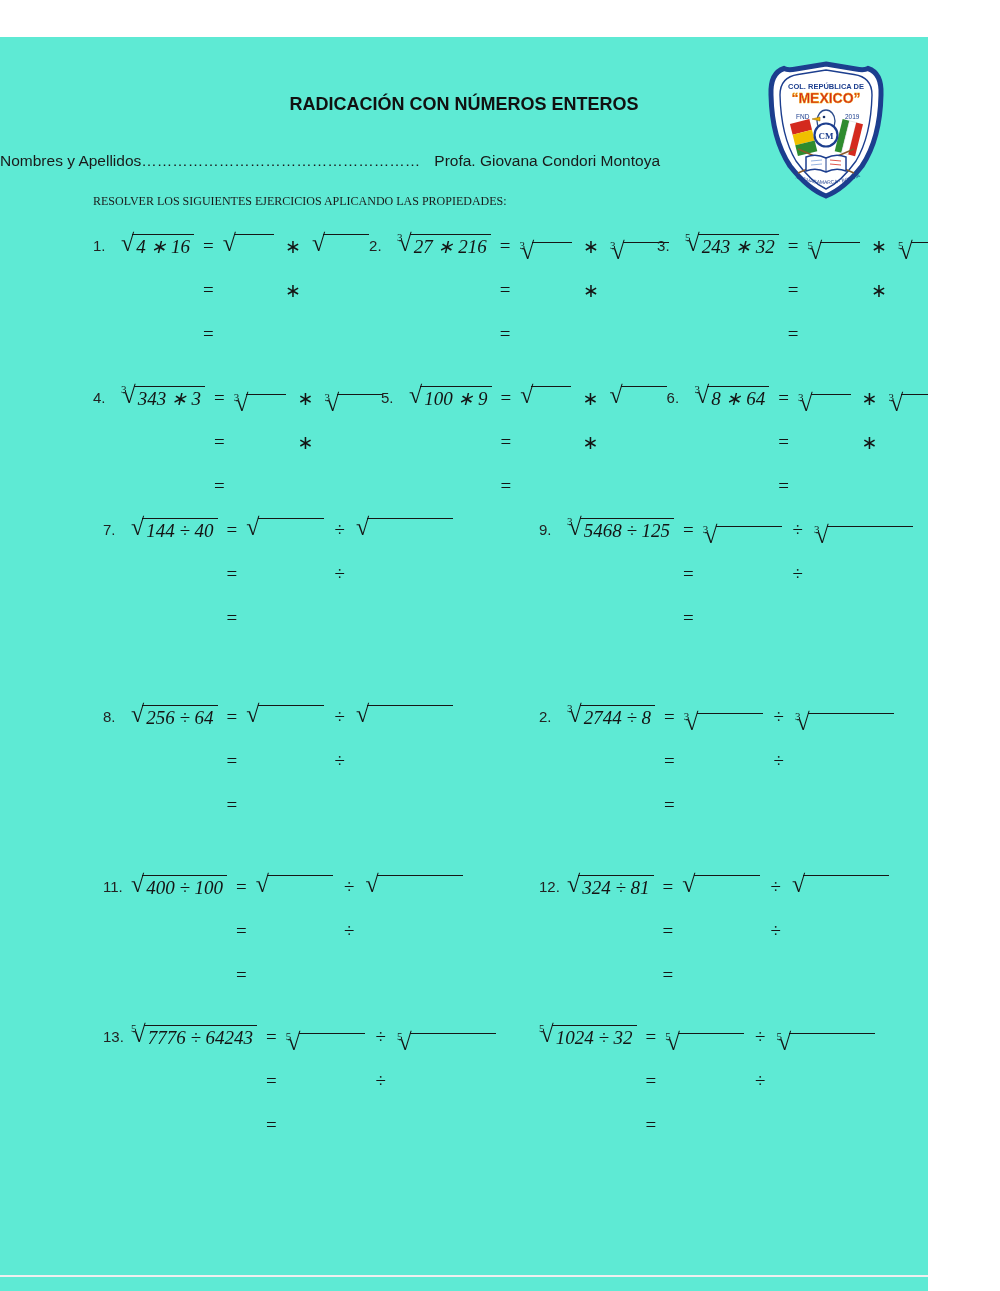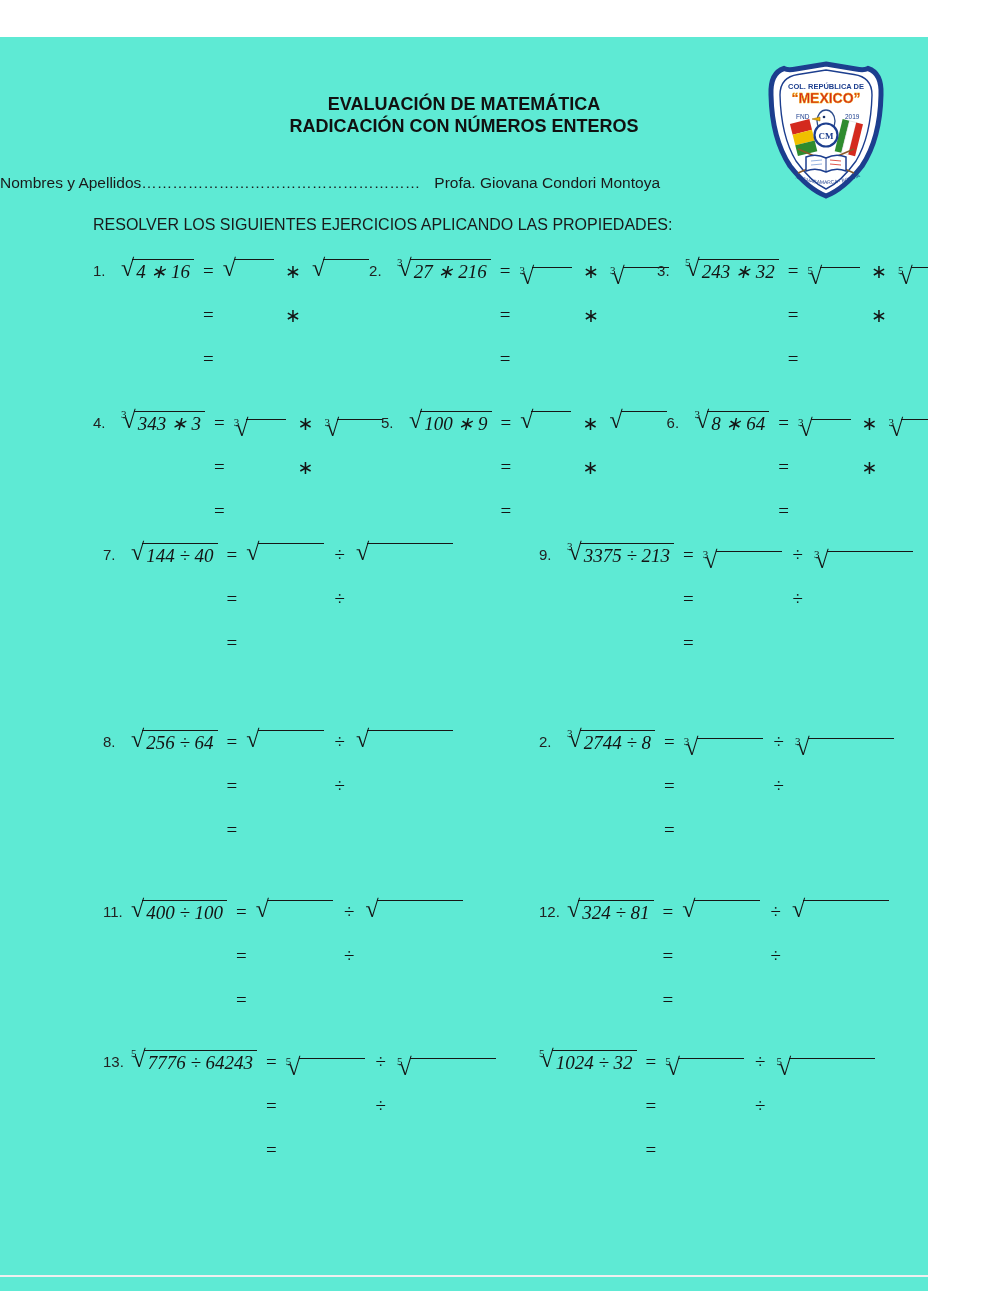--- a/index.html
+++ b/index.html
@@ -3,21 +3,21 @@
 <meta charset="utf-8">
 <style>
   html,body{margin:0;padding:0;background:#fff;}
   .sheet{position:relative;width:928px;height:1291px;background:#5eead4;overflow:hidden;
          font-family:"Liberation Sans",sans-serif;color:#1a1a1a;margin-top:37px;}
 
   
   .titles{padding-top:57px;text-align:center;font-weight:bold;font-size:18px;line-height:1.22;color:#111;}
   .nameline{margin-top:36px;font-size:15.5px;color:#1a1a1a;white-space:nowrap;}
   .nameline .teacher{margin-left:14px;}
-  .instruction{margin-top:24px;padding-left:93px;font-size:16px;color:#1a1a1a;}
+  .instruction{margin-top:24px;padding-left:93px;font-size:12px;color:#1a1a1a;font-family:Liberation Serif, serif;}
 
   
   .logo{position:absolute;top:24px;right:36px;width:132px;height:138px;}
 
   
   .rows > .exrow{display:flex;padding-left:93px;}
   .rows > .exrow:nth-child(1){margin-top:23px;}
   .rows > .exrow:nth-child(2){margin-top:20px;}
   .rows > .exrow:nth-child(3){margin-top:0px;}
   .rows > .exrow:nth-child(4){margin-top:55px;}
@@ -96,21 +96,20 @@
       <line x1="70" y1="103" x2="81" y2="104" stroke="#d42a1e" stroke-width="0.8"></line>
     </g>
 
     <path id="arcBottom" d="M28 114 Q66 132 104 114" fill="none"></path>
     <text font-family="Liberation Sans, sans-serif" font-size="5" fill="#1c3e8e">
       <textPath href="#arcBottom" startOffset="8">MACHACAMARCA - BOLIVIA</textPath>
     </text>
   </svg>
 
   <div class="titles">
-    <div>EVALUACIÓN DE MATEMÁTICA</div>
     <div>RADICACIÓN CON NÚMEROS ENTEROS</div>
   </div>
 
   <div class="nameline">
     <span>Nombres y Apellidos………………………………………………</span><span class="teacher">Profa. Giovana Condori Montoya</span>
   </div>
 
   <div class="instruction">RESOLVER LOS SIGUIENTES EJERCICIOS APLICANDO LAS PROPIEDADES:</div>
 
   <div class="rows">
@@ -333,21 +332,21 @@
           <div class="cell"></div>
           <div class="cell"></div>
           <div class="cell"></div>
         </div>
         <div class="ex">
           <div class="head">
             <span class="num">9.</span>
             <span class="rad">
               <span class="idx">3</span>
               <span class="sign">√</span>
-              <span class="vinc">3375 ÷ 213</span>
+              <span class="vinc">5468 ÷ 125</span>
             </span>
           </div>
           <div class="eq">=</div>
           <div class="cell"><span class="rad">
               <span class="idx">3</span>
               <span class="sign">√</span>
               <span class="vinc blank bw1"></span>
             </span></div>
           <div class="op">÷</div>
           <div class="cell"><span class="rad">

